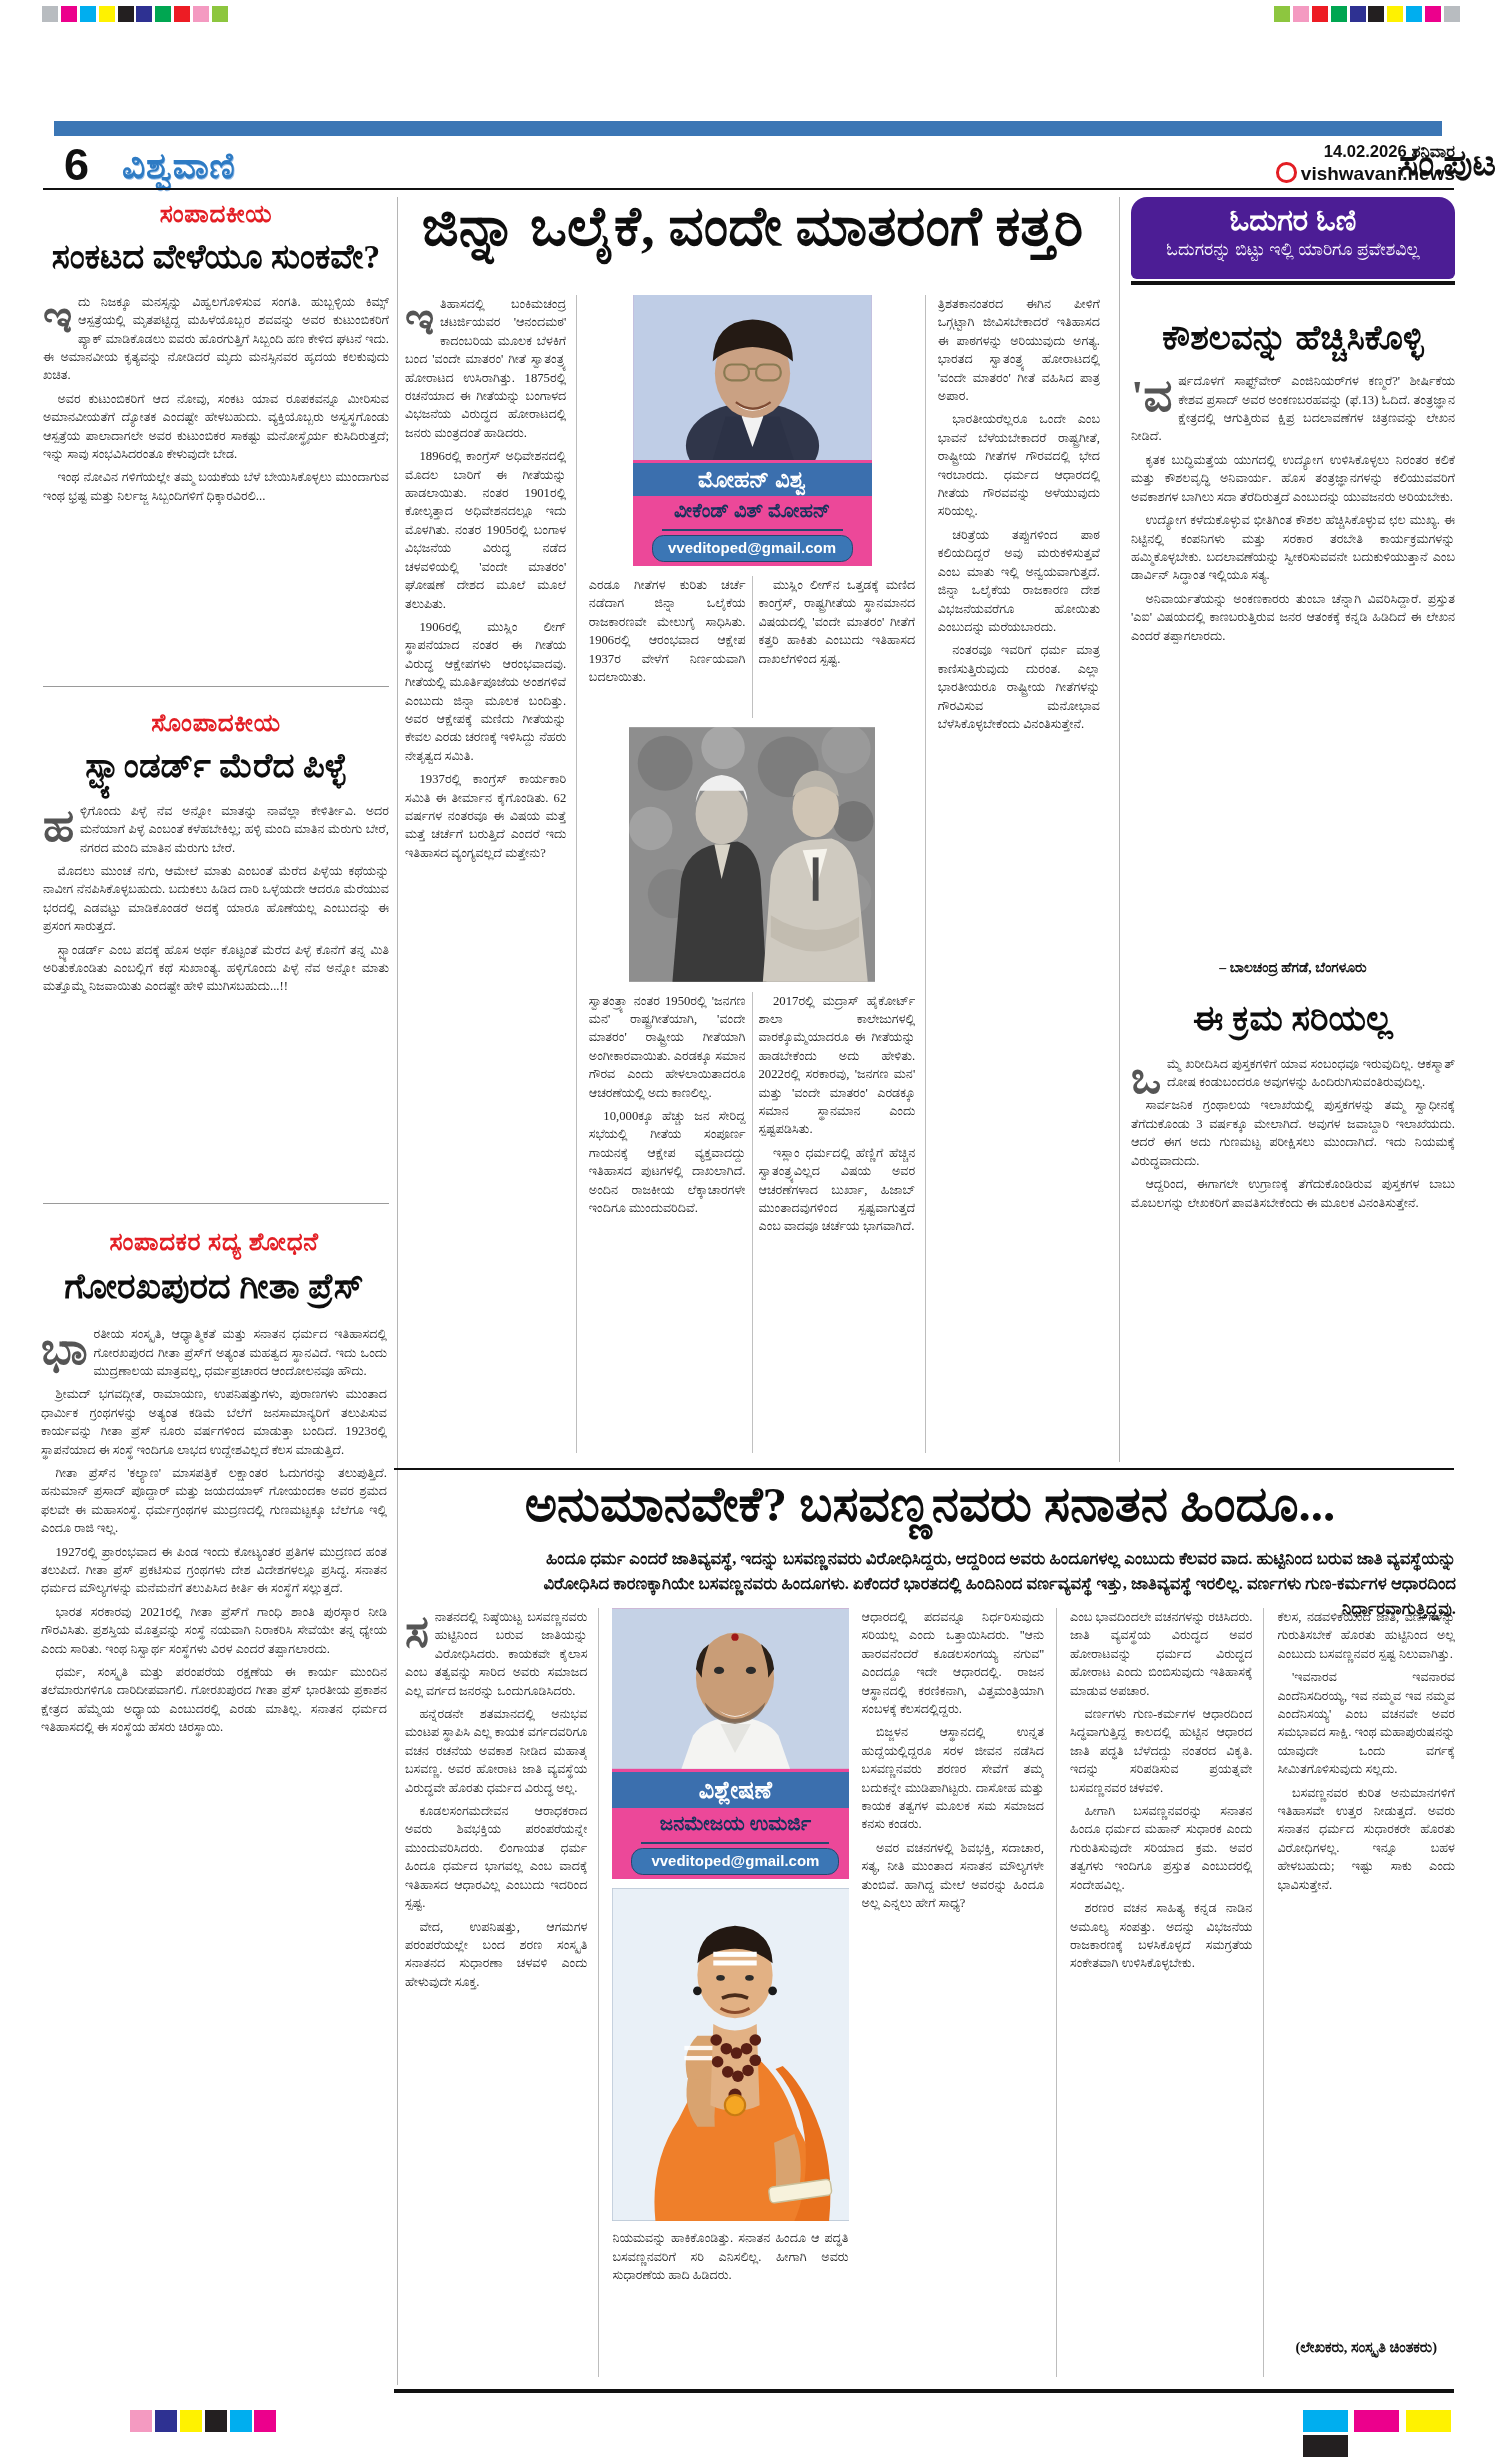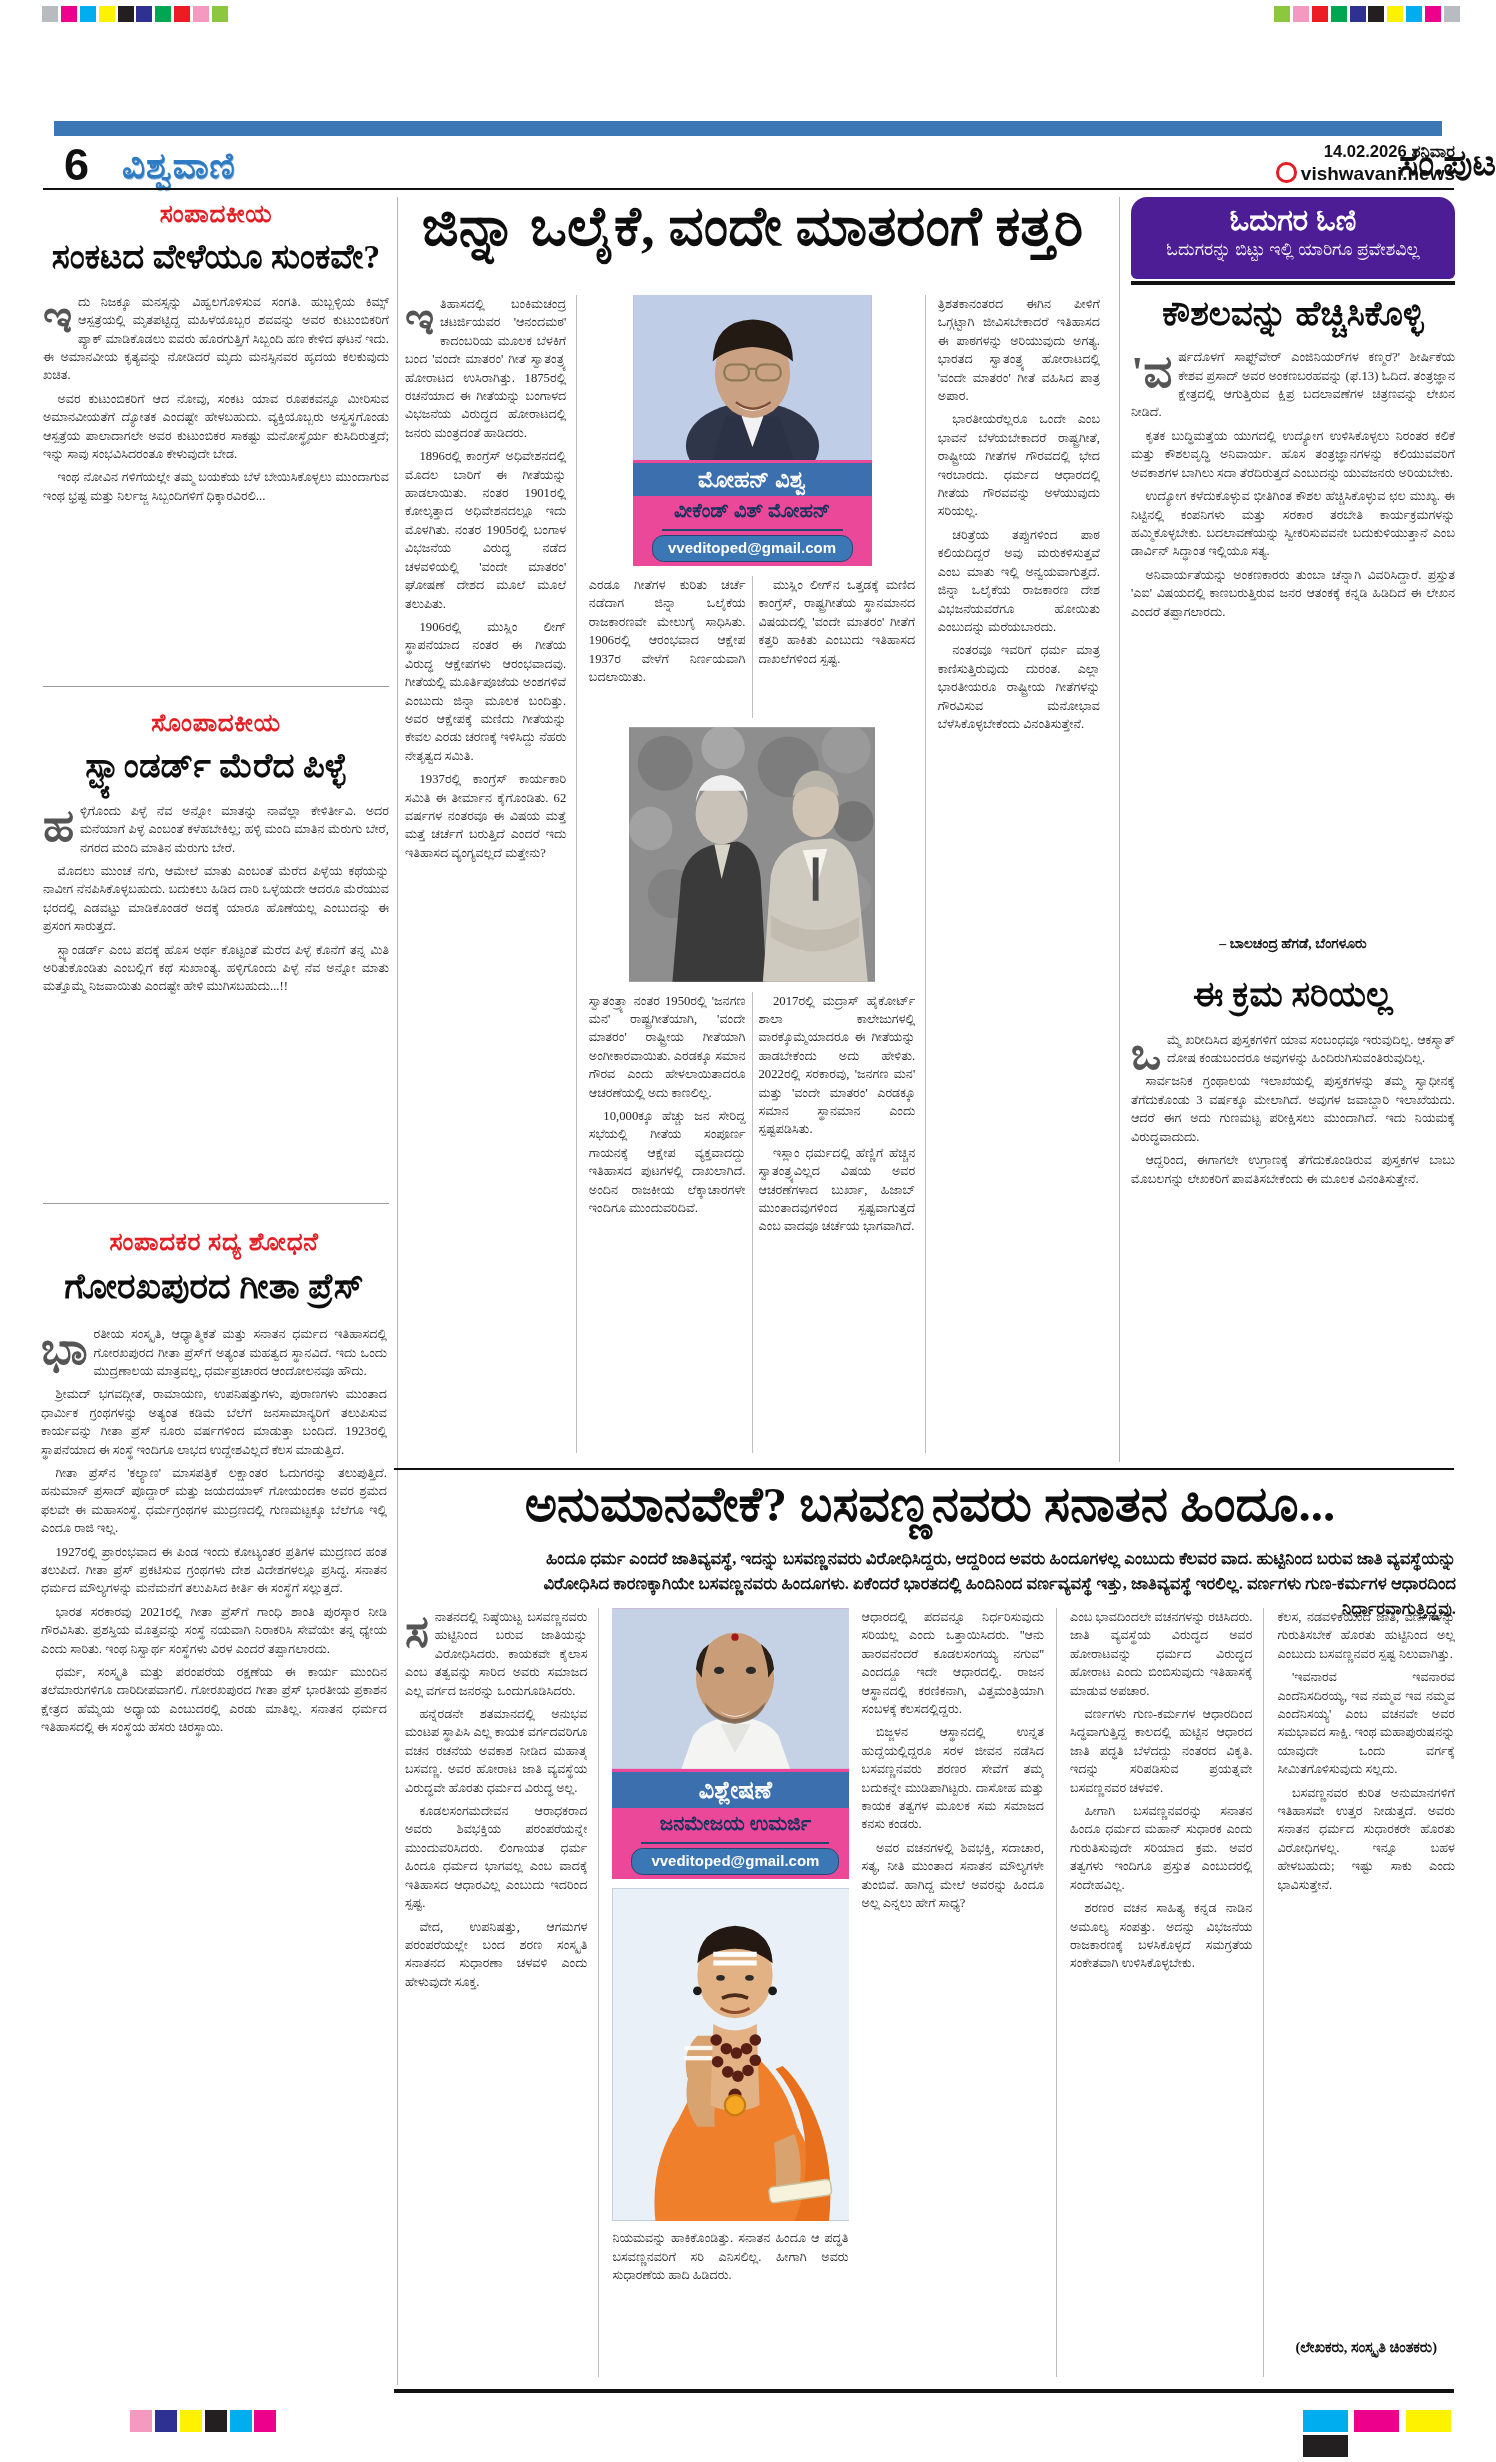--- a/index.html
+++ b/index.html
@@ -183,21 +183,21 @@
   </div>
 </div>
 
 <div class="abs" style="left:1131px;top:197px;width:324px;">
   <div class="readers-box" style="height:75px;">
     <div class="readers-title sans">ಓದುಗರ ಓಣಿ</div>
     <div class="readers-sub">ಓದುಗರನ್ನು ಬಿಟ್ಟು ಇಲ್ಲಿ ಯಾರಿಗೂ ಪ್ರವೇಶವಿಲ್ಲ</div>
   </div>
   <div style="height:4.3px;background:#111;margin-top:1.4px;"></div>
 
-  <div class="headline" style="font-size:34px;margin-top:10px;">ಕೌಶಲವನ್ನು ಹೆಚ್ಚಿಸಿಕೊಳ್ಳಿ</div>
+  <div class="headline" style="font-size:34px;margin-top:34px;">ಕೌಶಲವನ್ನು ಹೆಚ್ಚಿಸಿಕೊಳ್ಳಿ</div>
   <div class="body-text dropcap" style="height:583px;margin-top:16px;">
       <p>'ವರ್ಷದೊಳಗೆ ಸಾಫ್ಟ್‌ವೇರ್ ಎಂಜಿನಿಯರ್‌ಗಳ ಕಣ್ಮರೆ?' ಶೀರ್ಷಿಕೆಯ ಕೇಶವ ಪ್ರಸಾದ್ ಅವರ ಅಂಕಣಬರಹವನ್ನು (ಫೆ.13) ಓದಿದೆ. ತಂತ್ರಜ್ಞಾನ ಕ್ಷೇತ್ರದಲ್ಲಿ ಆಗುತ್ತಿರುವ ಕ್ಷಿಪ್ರ ಬದಲಾವಣೆಗಳ ಚಿತ್ರಣವನ್ನು ಲೇಖನ ನೀಡಿದೆ.</p>
       <p>ಕೃತಕ ಬುದ್ಧಿಮತ್ತೆಯ ಯುಗದಲ್ಲಿ ಉದ್ಯೋಗ ಉಳಿಸಿಕೊಳ್ಳಲು ನಿರಂತರ ಕಲಿಕೆ ಮತ್ತು ಕೌಶಲವೃದ್ಧಿ ಅನಿವಾರ್ಯ. ಹೊಸ ತಂತ್ರಜ್ಞಾನಗಳನ್ನು ಕಲಿಯುವವರಿಗೆ ಅವಕಾಶಗಳ ಬಾಗಿಲು ಸದಾ ತೆರೆದಿರುತ್ತದೆ ಎಂಬುದನ್ನು ಯುವಜನರು ಅರಿಯಬೇಕು.</p>
       <p>ಉದ್ಯೋಗ ಕಳೆದುಕೊಳ್ಳುವ ಭೀತಿಗಿಂತ ಕೌಶಲ ಹೆಚ್ಚಿಸಿಕೊಳ್ಳುವ ಛಲ ಮುಖ್ಯ. ಈ ನಿಟ್ಟಿನಲ್ಲಿ ಕಂಪನಿಗಳು ಮತ್ತು ಸರಕಾರ ತರಬೇತಿ ಕಾರ್ಯಕ್ರಮಗಳನ್ನು ಹಮ್ಮಿಕೊಳ್ಳಬೇಕು. ಬದಲಾವಣೆಯನ್ನು ಸ್ವೀಕರಿಸುವವನೇ ಬದುಕುಳಿಯುತ್ತಾನೆ ಎಂಬ ಡಾರ್ವಿನ್ ಸಿದ್ಧಾಂತ ಇಲ್ಲಿಯೂ ಸತ್ಯ.</p>
       <p>ಅನಿವಾರ್ಯತೆಯನ್ನು ಅಂಕಣಕಾರರು ತುಂಬಾ ಚೆನ್ನಾಗಿ ವಿವರಿಸಿದ್ದಾರೆ. ಪ್ರಸ್ತುತ 'ಎಐ' ವಿಷಯದಲ್ಲಿ ಕಾಣಬರುತ್ತಿರುವ ಜನರ ಆತಂಕಕ್ಕೆ ಕನ್ನಡಿ ಹಿಡಿದಿದೆ ಈ ಲೇಖನ ಎಂದರೆ ತಪ್ಪಾಗಲಾರದು.</p>
     </div>
   <div class="sig" style="margin-top:4.3px;">– ಬಾಲಚಂದ್ರ ಹೆಗಡೆ, ಬೆಂಗಳೂರು</div>
 
   <div class="headline" style="font-size:35px;margin-top:24.6px;">ಈ ಕ್ರಮ ಸರಿಯಲ್ಲ</div>
   <div class="body-text dropcap" style="height:287px;margin-top:16px;">

